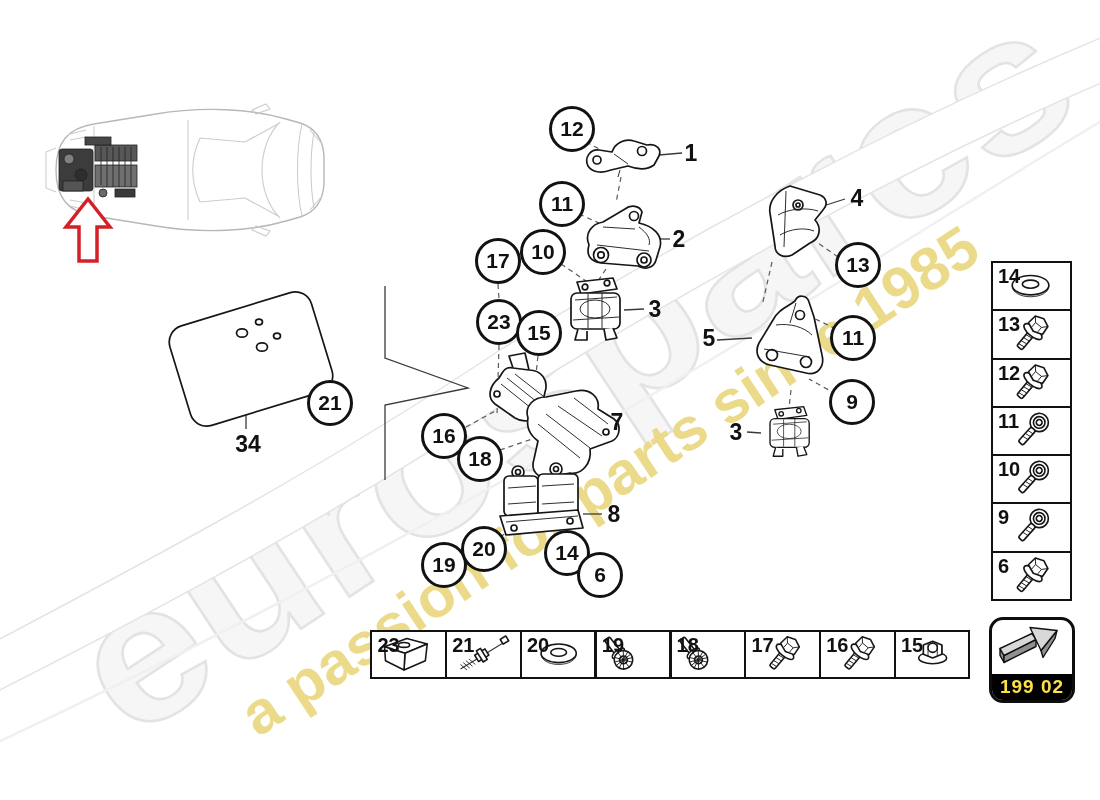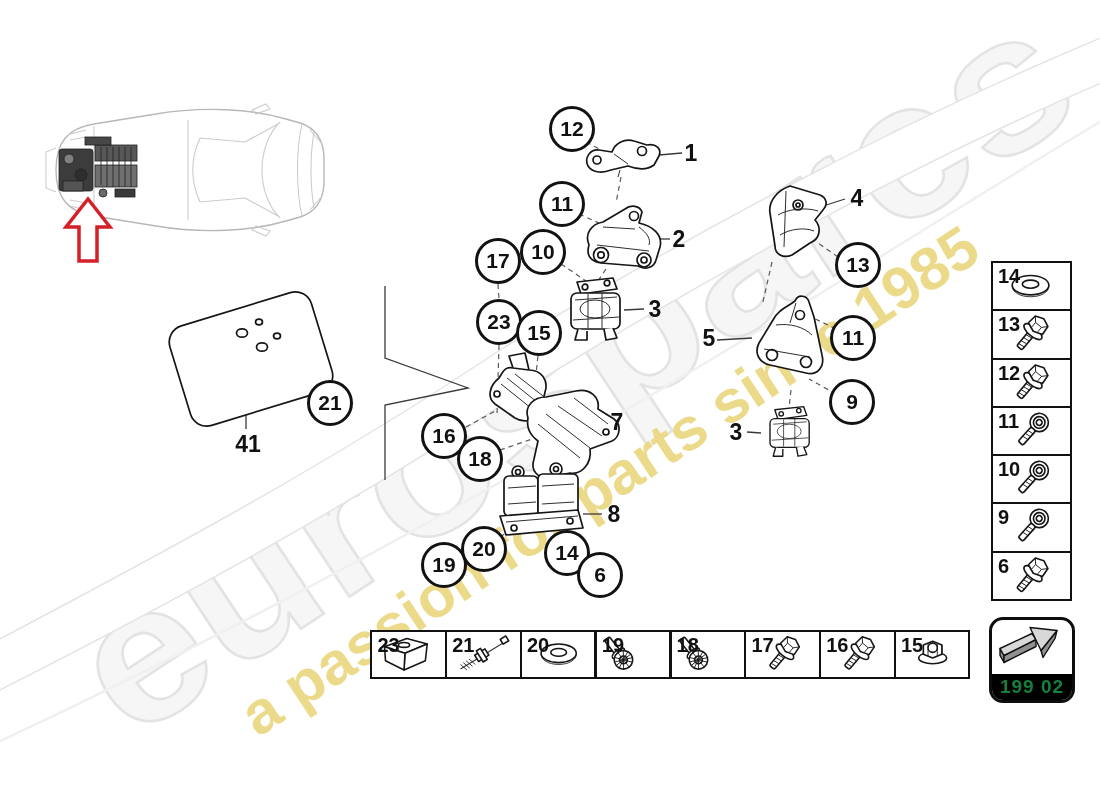--- a/index.html
+++ b/index.html
@@ -31,21 +31,21 @@
   .hw-row{position:absolute;left:372px;top:630px;display:flex;}
   .hw-row .cell{width:76.4px;height:48.5px;margin-left:-1.6px;}
   .cell{position:relative;box-sizing:border-box;border:2px solid #111;background:#fff;}
   .cell .num{position:absolute;left:5px;top:2px;font-size:20px;font-weight:700;color:#111;}
   .cell .ic{position:absolute;left:0;top:0;width:100%;height:100%;}
   
   .refbox{position:absolute;left:989px;top:617px;width:86px;height:86px;box-sizing:border-box;
           border:3px solid #0d0d0d;border-radius:14px;background:#fff;overflow:hidden;}
   .refbox .arr{position:absolute;left:0;top:0;width:100%;height:57px;}
   .refbox .code{position:absolute;left:0;bottom:0;width:100%;height:26px;background:#000;
-                color:#15803d;font-size:19px;font-weight:700;text-align:center;
+                color:#fde047;font-size:19px;font-weight:700;text-align:center;
                 line-height:26px;letter-spacing:1px;}
   .ar1{fill:#d8d8d8;stroke:#111;stroke-width:1.4;stroke-linejoin:round;}
   .ar2{fill:#909090;stroke:#111;stroke-width:1.4;stroke-linejoin:round;}
 </style>
 </head>
 <body>
 
 <div class="canvas">
 
   <svg class="art" width="1100" height="800" viewBox="0 0 1100 800">
@@ -289,21 +289,21 @@
   <div class="callout" style="left:829px;top:379px">9</div>
 
   <div class="plabel" style="left:691px;top:153px">1</div>
   <div class="plabel" style="left:679px;top:239px">2</div>
   <div class="plabel" style="left:655px;top:309px">3</div>
   <div class="plabel" style="left:857px;top:198px">4</div>
   <div class="plabel" style="left:709px;top:338px">5</div>
   <div class="plabel" style="left:617px;top:422px">7</div>
   <div class="plabel" style="left:614px;top:514px">8</div>
   <div class="plabel" style="left:736px;top:432px">3</div>
-  <div class="plabel" style="left:248px;top:444px">41</div>
+  <div class="plabel" style="left:248px;top:444px">34</div>
 
   <div class="hw-col">
     <div class="cell">
       <svg class="ic" viewBox="0 0 78 48">
           <use href="#ic-washer"></use>
         </svg>
       <span class="num">14</span>
     </div>
     <div class="cell">
       <svg class="ic" viewBox="0 0 78 48">

